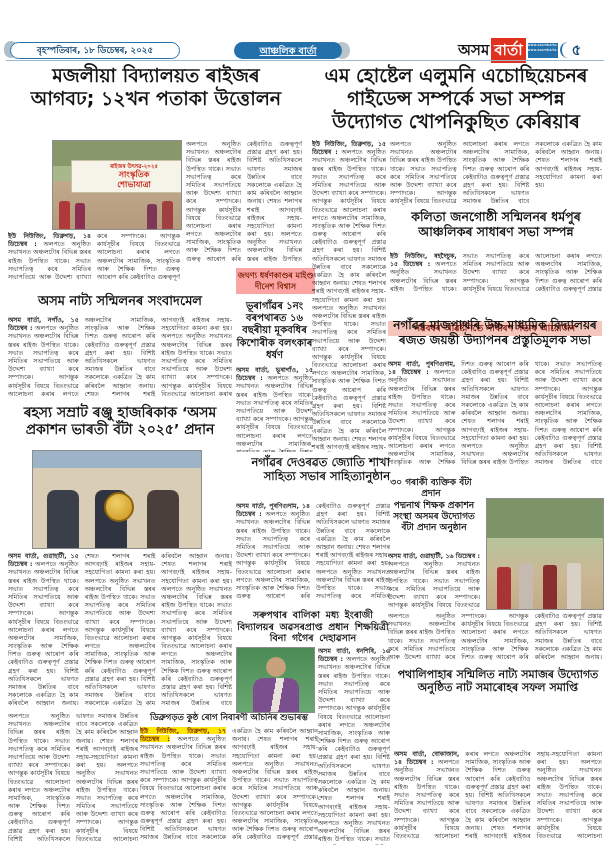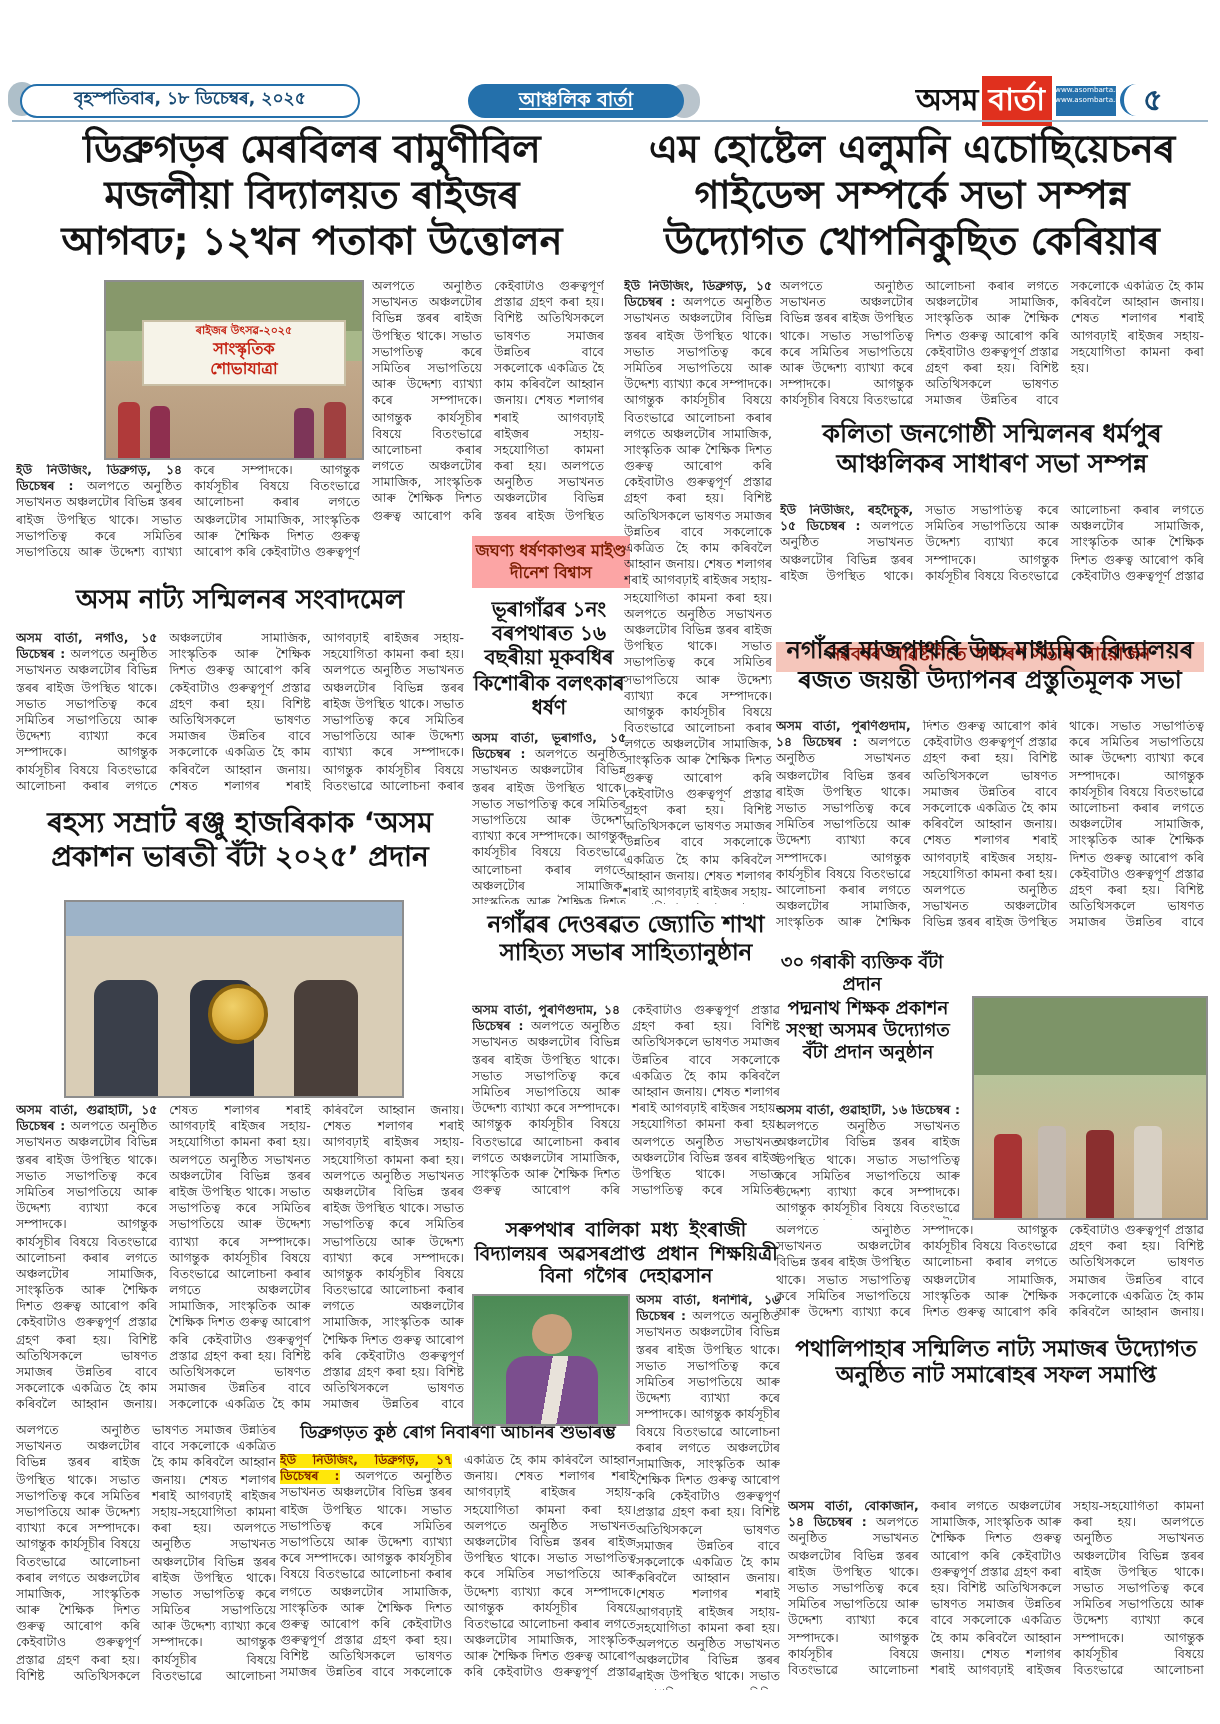--- a/index.html
+++ b/index.html
@@ -43,21 +43,21 @@
   
   .box-yellow{background:#fca5a5;color:#7a1d00;font-weight:bold;font-size:8px;
               text-align:center;line-height:1.4;padding:2px 1px;}
   .box-pink{background:#f5c6bb;color:#8a1408;font-weight:bold;font-size:9px;
             text-align:center;line-height:15px;height:15px;}
   .hl-y{background:#ffe70a;color:#7a1d00;font-weight:bold;}
   
   .photo{border:1px solid #8d8d8d;overflow:hidden;}
   .ph1{background:linear-gradient(#87986b 0%,#87986b 28%,#a8b88a 28%,#a8b88a 45%,#c2a98b 45%,#b59a7d 100%);}
   .banner{position:absolute;left:14%;top:22%;width:72%;background:#f6f3e8;border:1px solid #c9bfa5;
-          text-align:center;color:#c42313;line-height:1.25;padding:2px 4px;}
+          text-align:center;color:#c42313;line-height:1.25;padding:2px 16px;}
   .banner .bl1{font-size:5.5px;font-weight:bold;display:block;}
   .banner .bl2{font-size:8px;font-weight:bold;display:block;}
   .fig{position:absolute;bottom:0;border-radius:3px 3px 0 0;}
   .ph2{background:#d9cdb6;}
   .ph2 .wallstrip{position:absolute;top:0;left:0;right:0;height:18%;background:#9db3c8;}
   .suit{position:absolute;bottom:0;width:32px;height:58px;border-radius:8px 8px 0 0;}
   .gold{position:absolute;left:50%;top:42%;width:26px;height:26px;margin-left:-13px;border-radius:50%;
         background:radial-gradient(circle at 40% 35%,#f0d069,#c89018);border:2px solid #8a6410;}
   .ph3{background:linear-gradient(#7d9468 0%,#7d9468 35%,#b7c49a 35%,#cbb795 70%,#c2ab88 100%);}
   .ph4{background:linear-gradient(#4c8a55,#69a873);}
@@ -79,21 +79,20 @@
   <div class="b masthead" style="left:448px;top:41px;height:18px;">
     <span class="mh-black">অসম</span>
       <span class="mh-red">বাৰ্তা</span>
     <span class="mh-web"><span>www.asombarta.in</span><br><span>www.asombarta.in</span></span>
     <span class="mh-curve"></span>
     <span class="mh-num">৫</span>
   </div>
   <div class="b header-rule" style="left:6px;top:60px;width:598px;"></div>
 
   <div class="b hl h19" style="left:8px;top:64px;width:296px;">
-    <span>ডিব্ৰুগড়ৰ মেৰবিলৰ বামুণীবিল</span>
     <span>মজলীয়া বিদ্যালয়ত ৰাইজৰ</span>
     <span>আগবঢ; ১২খন পতাকা উত্তোলন</span>
   </div>
   <div class="b photo ph1" style="left:52px;top:140px;width:128px;height:88px;">
     <div class="fig" style="left:6px;width:11px;height:28px;background:#b03a3a;"></div>
     <div class="fig" style="left:22px;width:10px;height:26px;background:#8e2f4f;"></div>
     <div class="fig" style="right:8px;width:11px;height:28px;background:#a04040;"></div>
     <div class="fig" style="right:24px;width:10px;height:25px;background:#7d3558;"></div>
     <div class="banner">
       <span class="bl1">ৰাইজৰ উৎসৱ-২০২৫</span>
@@ -132,21 +131,21 @@
   <div class="b body cols2" style="left:140px;top:727px;width:178px;height:118px;">
     <b class="hl-y">ইউ নিউজিং, ডিব্ৰুগড়, ১৭ ডিচেম্বৰ :</b> <span>অলপতে অনুষ্ঠিত সভাখনত অঞ্চলটোৰ বিভিন্ন স্তৰৰ ৰাইজ উপস্থিত থাকে। সভাত সভাপতিত্ব কৰে সমিতিৰ সভাপতিয়ে আৰু উদ্দেশ্য ব্যাখ্যা কৰে সম্পাদকে। আগন্তুক কাৰ্যসূচীৰ বিষয়ে বিতংভাৱে আলোচনা কৰাৰ লগতে অঞ্চলটোৰ সামাজিক, সাংস্কৃতিক আৰু শৈক্ষিক দিশত গুৰুত্ব আৰোপ কৰি কেইবাটাও গুৰুত্বপূৰ্ণ প্ৰস্তাৱ গ্ৰহণ কৰা হয়। বিশিষ্ট অতিথিসকলে ভাষণত সমাজৰ উন্নতিৰ বাবে সকলোকে একত্ৰিত হৈ কাম কৰিবলৈ আহ্বান জনায়। শেষত শলাগৰ শৰাই আগবঢ়াই ৰাইজৰ সহায়-সহযোগিতা কামনা কৰা হয়। অলপতে অনুষ্ঠিত সভাখনত অঞ্চলটোৰ বিভিন্ন স্তৰৰ ৰাইজ উপস্থিত থাকে। সভাত সভাপতিত্ব কৰে সমিতিৰ সভাপতিয়ে আৰু উদ্দেশ্য ব্যাখ্যা কৰে সম্পাদকে। আগন্তুক কাৰ্যসূচীৰ বিষয়ে বিতংভাৱে আলোচনা কৰাৰ লগতে অঞ্চলটোৰ সামাজিক, সাংস্কৃতিক আৰু শৈক্ষিক দিশত গুৰুত্ব আৰোপ কৰি কেইবাটাও গুৰুত্বপূৰ্ণ প্ৰস্তাৱ গ্ৰহণ কৰা হয়। বিশিষ্ট অতিথিসকলে ভাষণত সমাজৰ উন্নতিৰ বাবে সকলোকে একত্ৰিত হৈ কাম কৰিবলৈ আহ্বান জনায়। শেষত শলাগৰ শৰাই আগবঢ়াই ৰাইজৰ সহায়-সহযোগিতা কামনা কৰা হয়।</span>
   </div>
 
   <div class="b box-yellow" style="left:236px;top:268px;width:77px;">জঘণ্য ধৰ্ষণকাণ্ডৰ মাইণ্ড দীনেশ বিশ্বাস</div>
   <div class="b hl h10" style="left:236px;top:300px;width:77px;">ভূৰাগাঁৱৰ ১নং বৰপথাৰত ১৬ বছৰীয়া মূকবধিৰ কিশোৰীক বলৎকাৰ ধৰ্ষণ</div>
   <div class="b body" style="left:236px;top:366px;width:77px;height:86px;">
     <b class="byline">অসম বাৰ্তা, ভূৰাগাঁও, ১৫ ডিচেম্বৰ :</b> <span>অলপতে অনুষ্ঠিত সভাখনত অঞ্চলটোৰ বিভিন্ন স্তৰৰ ৰাইজ উপস্থিত থাকে। সভাত সভাপতিত্ব কৰে সমিতিৰ সভাপতিয়ে আৰু উদ্দেশ্য ব্যাখ্যা কৰে সম্পাদকে। আগন্তুক কাৰ্যসূচীৰ বিষয়ে বিতংভাৱে আলোচনা কৰাৰ লগতে অঞ্চলটোৰ সামাজিক, সাংস্কৃতিক আৰু শৈক্ষিক দিশত গুৰুত্ব আৰোপ কৰি কেইবাটাও গুৰুত্বপূৰ্ণ প্ৰস্তাৱ গ্ৰহণ কৰা হয়। বিশিষ্ট অতিথিসকলে ভাষণত সমাজৰ উন্নতিৰ বাবে সকলোকে একত্ৰিত হৈ কাম কৰিবলৈ আহ্বান জনায়। শেষত শলাগৰ শৰাই আগবঢ়াই ৰাইজৰ সহায়-সহযোগিতা কামনা কৰা হয়।</span>
   </div>
 
-  <div class="b hl h115" style="left:236px;top:455px;width:154px;">নগাঁৱৰ দেওৰৱত জ্যোতি শাখা সাহিত্য সভাৰ সাহিত্যানুষ্ঠান</div>
+  <div class="b hl h115" style="left:236px;top:455px;width:154px;text-align:right;">নগাঁৱৰ দেওৰৱত জ্যোতি শাখা সাহিত্য সভাৰ সাহিত্যানুষ্ঠান</div>
   <div class="b body cols2" style="left:236px;top:502px;width:154px;height:104px;">
     <b class="byline">অসম বাৰ্তা, পুৰণিগুদাম, ১৪ ডিচেম্বৰ :</b> <span>অলপতে অনুষ্ঠিত সভাখনত অঞ্চলটোৰ বিভিন্ন স্তৰৰ ৰাইজ উপস্থিত থাকে। সভাত সভাপতিত্ব কৰে সমিতিৰ সভাপতিয়ে আৰু উদ্দেশ্য ব্যাখ্যা কৰে সম্পাদকে। আগন্তুক কাৰ্যসূচীৰ বিষয়ে বিতংভাৱে আলোচনা কৰাৰ লগতে অঞ্চলটোৰ সামাজিক, সাংস্কৃতিক আৰু শৈক্ষিক দিশত গুৰুত্ব আৰোপ কৰি কেইবাটাও গুৰুত্বপূৰ্ণ প্ৰস্তাৱ গ্ৰহণ কৰা হয়। বিশিষ্ট অতিথিসকলে ভাষণত সমাজৰ উন্নতিৰ বাবে সকলোকে একত্ৰিত হৈ কাম কৰিবলৈ আহ্বান জনায়। শেষত শলাগৰ শৰাই আগবঢ়াই ৰাইজৰ সহায়-সহযোগিতা কামনা কৰা হয়। অলপতে অনুষ্ঠিত সভাখনত অঞ্চলটোৰ বিভিন্ন স্তৰৰ ৰাইজ উপস্থিত থাকে। সভাত সভাপতিত্ব কৰে সমিতিৰ সভাপতিয়ে আৰু উদ্দেশ্য ব্যাখ্যা কৰে সম্পাদকে। আগন্তুক কাৰ্যসূচীৰ বিষয়ে বিতংভাৱে আলোচনা কৰাৰ লগতে অঞ্চলটোৰ সামাজিক, সাংস্কৃতিক আৰু শৈক্ষিক দিশত গুৰুত্ব আৰোপ কৰি কেইবাটাও গুৰুত্বপূৰ্ণ প্ৰস্তাৱ গ্ৰহণ কৰা হয়। বিশিষ্ট অতিথিসকলে ভাষণত সমাজৰ উন্নতিৰ বাবে সকলোকে একত্ৰিত হৈ কাম কৰিবলৈ আহ্বান জনায়। শেষত শলাগৰ শৰাই আগবঢ়াই ৰাইজৰ সহায়-সহযোগিতা কামনা কৰা হয়।</span>
   </div>
 
   <div class="b hl h95" style="left:236px;top:610px;width:154px;">সৰুপথাৰ বালিকা মধ্য ইংৰাজী বিদ্যালয়ৰ অৱসৰপ্ৰাপ্ত প্ৰধান শিক্ষয়িত্ৰী বিনা গগৈৰ দেহাৱসান</div>
   <div class="b photo ph4" style="left:236px;top:647px;width:77px;height:64px;">
     <div class="head"></div>
     <div class="sari"></div>
   </div>
   <div class="b body" style="left:318px;top:647px;width:72px;height:198px;">

